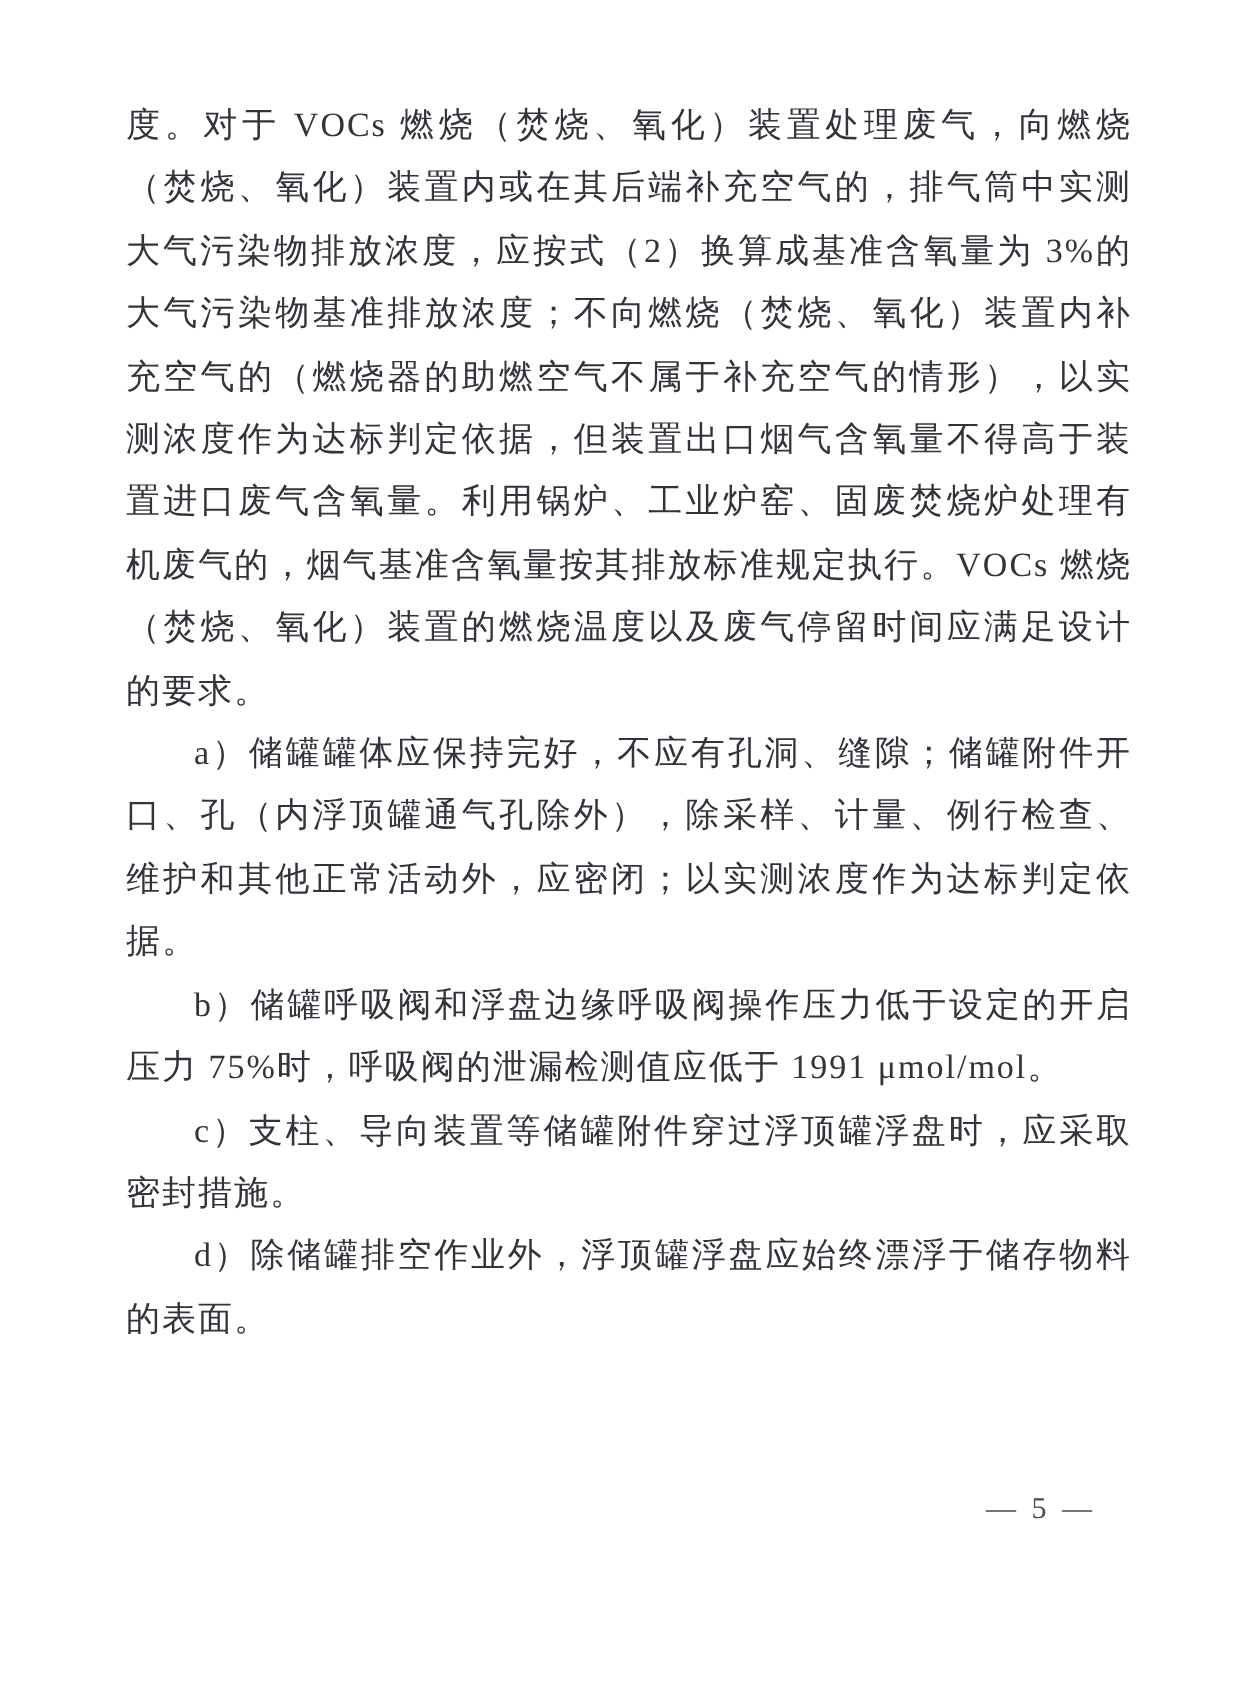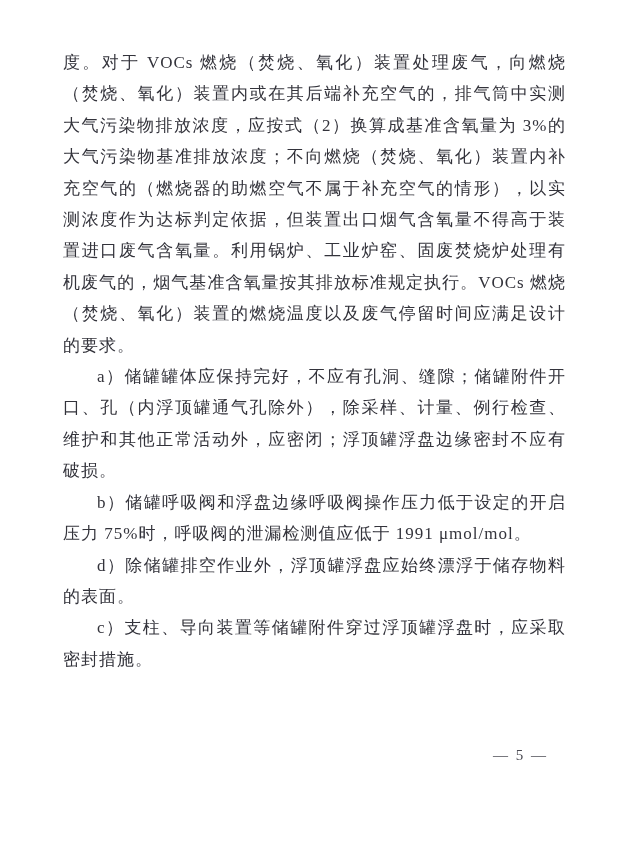--- a/index.html
+++ b/index.html
@@ -45,19 +45,19 @@
     color: #4a4a52;
     font-family: "Liberation Serif", "DejaVu Serif", serif;
   }
 </style>
 </head>
 <body>
 
 <div class="page">
   <div class="doc-body">
     <p class="para no-indent">度。对于 VOCs 燃烧（焚烧、氧化）装置处理废气，向燃烧（焚烧、氧化）装置内或在其后端补充空气的，排气筒中实测大气污染物排放浓度，应按式（2）换算成基准含氧量为 3%的大气污染物基准排放浓度；不向燃烧（焚烧、氧化）装置内补充空气的（燃烧器的助燃空气不属于补充空气的情形），以实测浓度作为达标判定依据，但装置出口烟气含氧量不得高于装置进口废气含氧量。利用锅炉、工业炉窑、固废焚烧炉处理有机废气的，烟气基准含氧量按其排放标准规定执行。VOCs 燃烧（焚烧、氧化）装置的燃烧温度以及废气停留时间应满足设计的要求。</p>
-    <p class="para">a）储罐罐体应保持完好，不应有孔洞、缝隙；储罐附件开口、孔（内浮顶罐通气孔除外），除采样、计量、例行检查、维护和其他正常活动外，应密闭；浮顶罐浮盘边缘密封不应有破损。</p>
+    <p class="para">a）储罐罐体应保持完好，不应有孔洞、缝隙；储罐附件开口、孔（内浮顶罐通气孔除外），除采样、计量、例行检查、维护和其他正常活动外，应密闭；以实测浓度作为达标判定依据。</p>
     <p class="para">b）储罐呼吸阀和浮盘边缘呼吸阀操作压力低于设定的开启压力 75%时，呼吸阀的泄漏检测值应低于 1991 μmol/mol。</p>
+    <p class="para">c）支柱、导向装置等储罐附件穿过浮顶罐浮盘时，应采取密封措施。</p>
     <p class="para">d）除储罐排空作业外，浮顶罐浮盘应始终漂浮于储存物料的表面。</p>
-    <p class="para">c）支柱、导向装置等储罐附件穿过浮顶罐浮盘时，应采取密封措施。</p>
   </div>
   <div class="page-footer">— 5 —</div>
 </div>
 
 </body></html>

